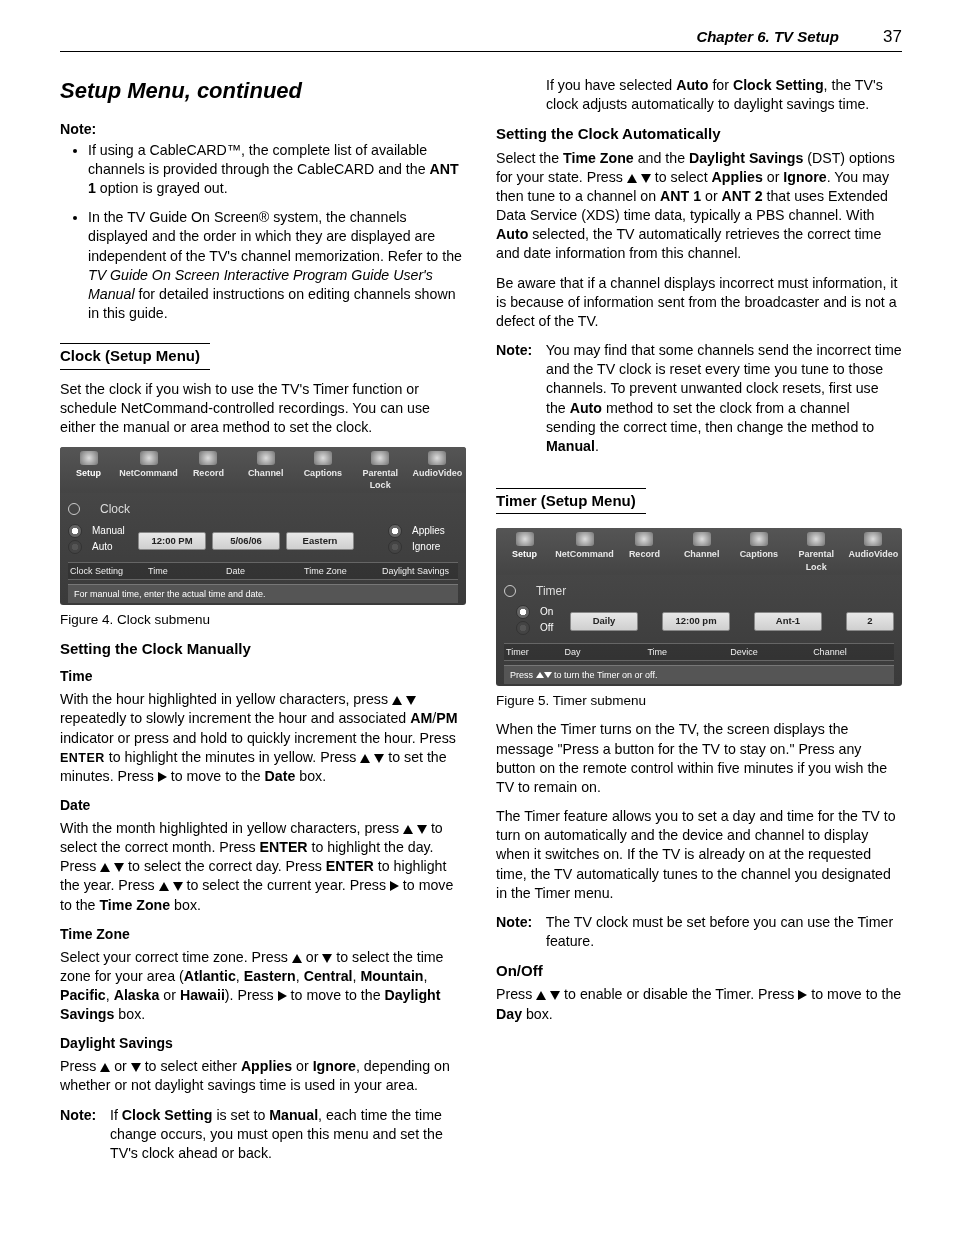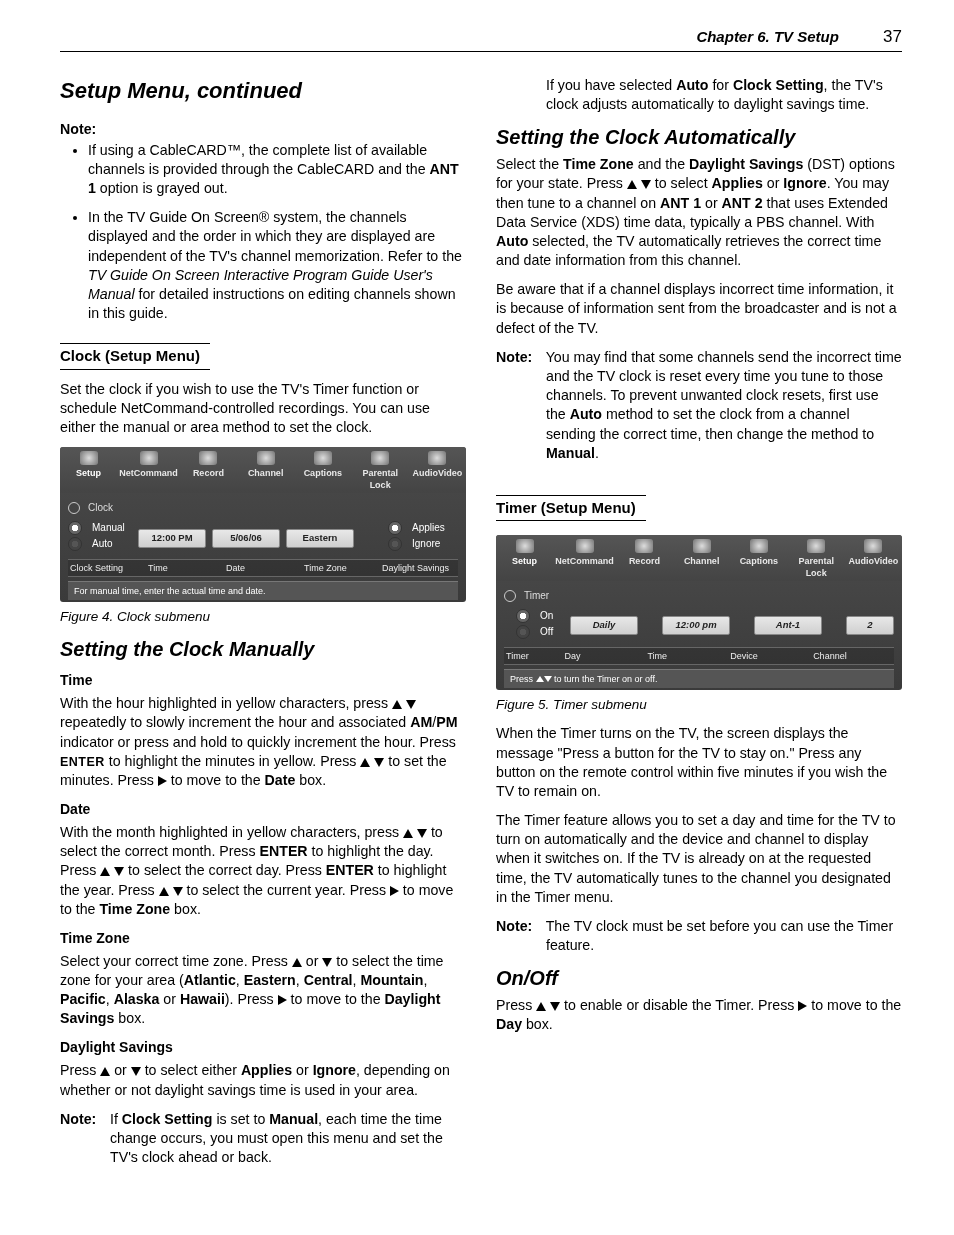--- a/index.html
+++ b/index.html
@@ -48,37 +48,36 @@
     font-size: 15px;
     font-weight: bold;
     display: inline-block;
     border-top: 1px solid #000;
     border-bottom: 1px solid #000;
     padding: 2px 0;
     margin: 10px 0 6px 0;
     min-width: 150px;
   }
   h3.sub {
-    font-size: 20px;
-    font-style: italic;
+    font-size: 15px;
     font-weight: bold;
     margin: 10px 0 2px 0;
   }
   h4.subsub {
     font-size: 14px;
     font-weight: bold;
     margin: 8px 0 2px 0;
   }
   p { margin: 4px 0 10px 0; }
   .note-label { font-weight: bold; }
   ul.bullets { margin: 2px 0 8px 28px; padding:0; }
   ul.bullets li { margin-bottom: 10px; }
   .hanging-note { padding-left: 50px; text-indent: -50px; margin: 6px 0 10px 0; }
   .hanging-note .note-label { display:inline-block; width:46px; text-indent:0; }
-  .caption { font-style: italic; font-size: 13.5px; margin: 6px 0 10px 0; }
+  .caption { font-size: 13.5px; margin: 6px 0 10px 0; }
 
   .tri-up, .tri-down, .tri-right {
     display: inline-block; width:0; height:0; vertical-align: -1px;
   }
   .tri-up   { border-left:5px solid transparent; border-right:5px solid transparent; border-bottom:9px solid #000; }
   .tri-down { border-left:5px solid transparent; border-right:5px solid transparent; border-top:9px solid #000; }
   .tri-right{ border-top:5px solid transparent; border-bottom:5px solid transparent; border-left:9px solid #000; }
 
   
   .shot {
@@ -102,22 +101,22 @@
   .shot .tab.sel { color:#fff; }
   .shot .tab .ico {
     display:block; margin:0 auto 2px auto; width:18px; height:14px;
     background: radial-gradient(circle at 50% 50%, #ddd 0%, #888 80%);
     border-radius: 3px;
   }
   .shot .body {
     padding: 6px 8px 2px 8px;
   }
   .shot .crumb {
-    font-size:10px; color:#ddd; margin: 2px 0 4px 0;
-    display:flex; align-items:center; gap:8px;text-align:center;
+    font-size:12px; color:#ddd; margin: 2px 0 4px 0;
+    display:flex; align-items:center; gap:20px;text-align:center;
   }
   .shot .crumb .clk {
     width:10px;height:10px;border:1px solid #ccc;border-radius:50%;
   }
   .shot .row {
     display:flex; align-items:center; gap:10px; margin: 2px 0;
   }
   .shot .radio {
     width:12px;height:12px;border-radius:50%;
     background: radial-gradient(circle,#fff 35%, #666 36%);
@@ -250,21 +249,21 @@
 
     
     <div class="hanging-note">
       <span class="note-label">Note:</span>
       <span>If <b>Clock Setting</b> is set to <b>Manual</b>, each time the time change occurs, you must open this menu and set the TV's clock ahead or back.</span>
     </div>
     <p style="padding-left:50px;">If you have selected <b>Auto</b> for <b>Clock Setting</b>, the TV's clock adjusts automatically to daylight savings time.</p>
 
     <h3 class="sub">Setting the Clock Automatically</h3>
     <p>Select the <b>Time Zone</b> and the <b>Daylight Savings</b> (DST) options for your state.  Press <span class="tri-up"></span> <span class="tri-down"></span> to select <b>Applies</b> or <b>Ignore</b>.  You may then tune to a channel on <b>ANT 1</b> or <b>ANT 2</b> that uses Extended Data Service (XDS) time data, typically a PBS channel.  With <b>Auto</b> selected, the TV automatically retrieves the correct time and date information from this channel.</p>
-    <p>Be aware that if a channel displays incorrect time information, it is because of information sent from the broadcaster and is not a defect of the TV.</p>
+    <p>Be aware that if a channel displays incorrect must information, it is because of information sent from the broadcaster and is not a defect of the TV.</p>
 
     <div class="hanging-note">
       <span class="note-label">Note:</span>
       <span>You may find that some channels send the incorrect time and the TV clock is reset every time you tune to those channels.  To prevent unwanted clock resets, first use the <b>Auto</b> method to set the clock from a channel sending the correct time, then change the method to <b>Manual</b>.</span>
     </div>
 
     <div style="height:12px;"></div>
     <h2 class="section">Timer (Setup Menu)</h2>
 
     
@@ -287,21 +286,21 @@
           <div style="width:55px; padding-left:12px;">
             <div class="row">
                 <span class="radio"></span>
                 <span>On</span>
               </div>
             <div class="row">
                 <span class="radio off"></span>
                 <span>Off</span>
               </div>
           </div>
-          <div style="flex:1; display:flex; gap:24px; align-items:center; margin-top:4px;font-style:italic;">
+          <div style="flex:1; display:flex; gap:24px; align-items:center; margin-top:4px;">
             <span class="field">Daily</span>
             <span class="field">12:00 pm</span>
             <span class="field">Ant-1</span>
             <span class="field" style="min-width:30px;">2</span>
           </div>
         </div>
         <div class="lblrow">
           <span style="flex:0.7">Timer</span>
           <span>Day</span>
           <span>Time</span>

